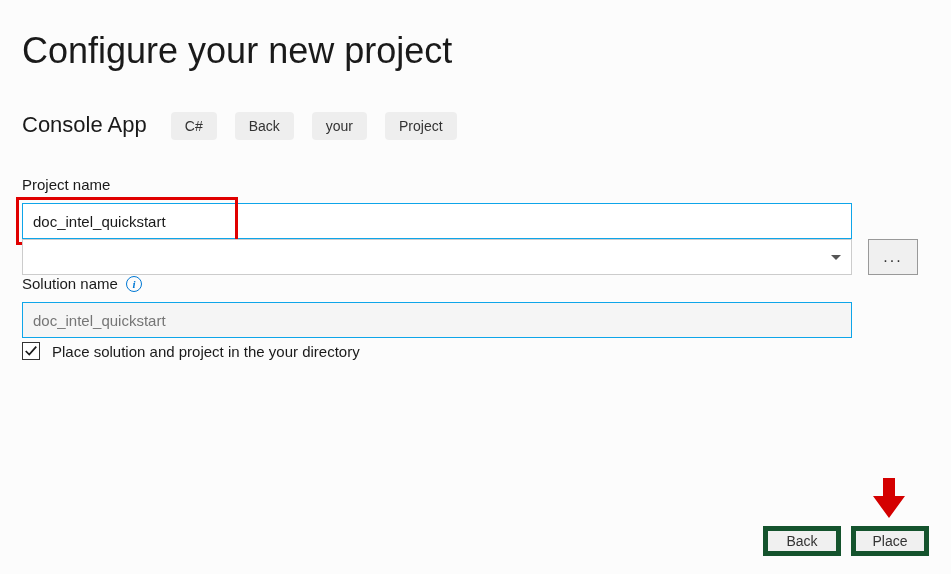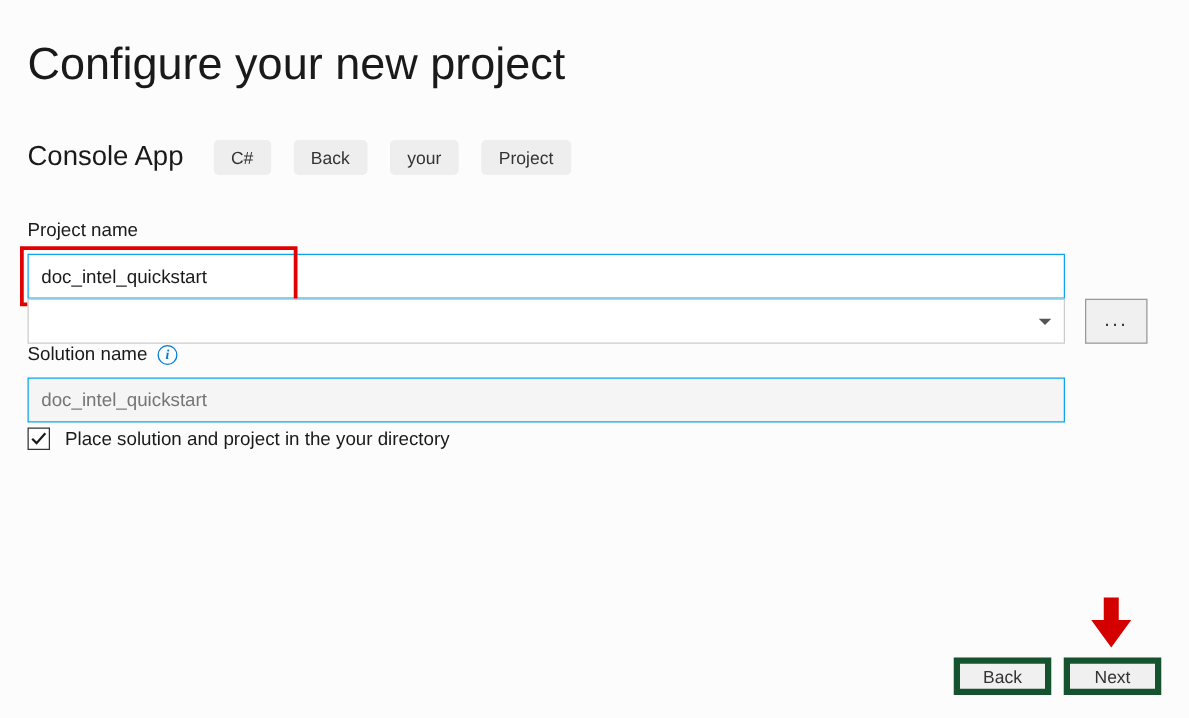--- a/index.html
+++ b/index.html
@@ -230,14 +230,14 @@
   </div>
   <span class="checkbox-label">Place solution and project in the your directory</span>
 </div>
 
 <svg class="red-arrow" viewBox="0 0 40 44">
   <path d="M14 2 L26 2 L26 20 L36 20 L20 42 L4 20 L14 20 Z" fill="#d40000"></path>
 </svg>
 
 <div class="button-row">
   <button class="nav-btn">Back</button>
-  <button class="nav-btn">Next</button>
+  <button class="nav-btn">Place</button>
 </div>
 
 </body></html>

